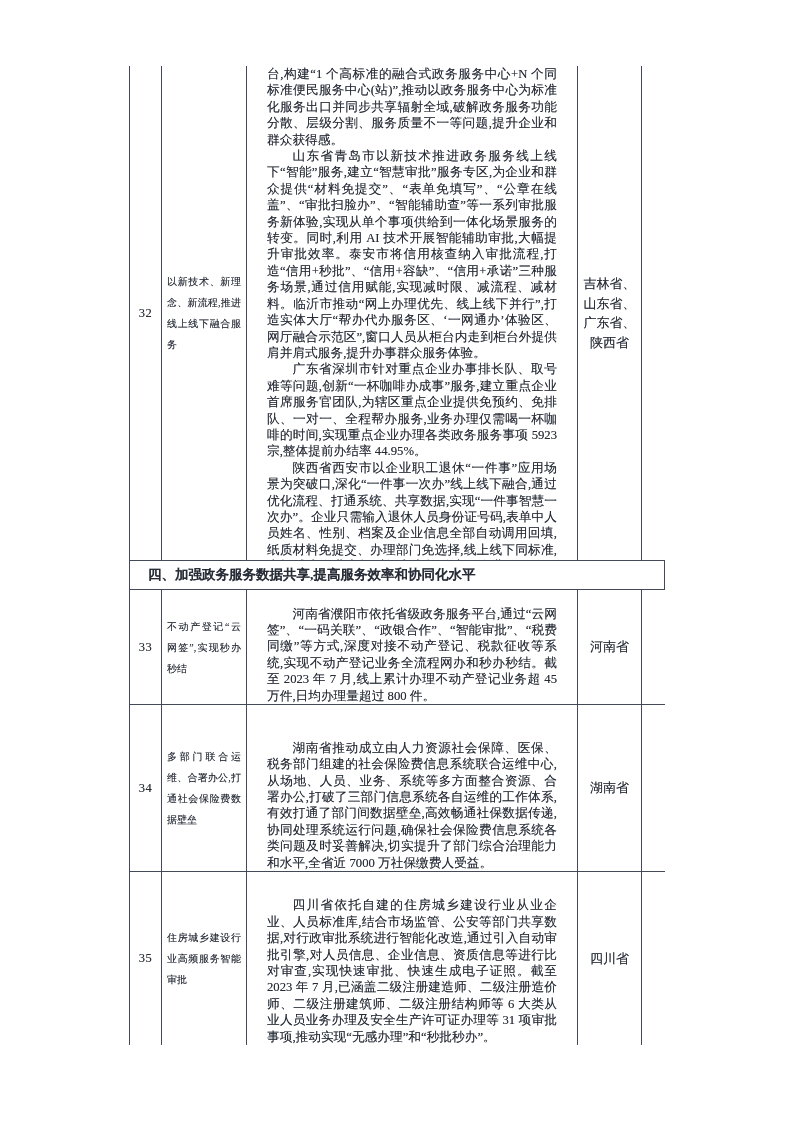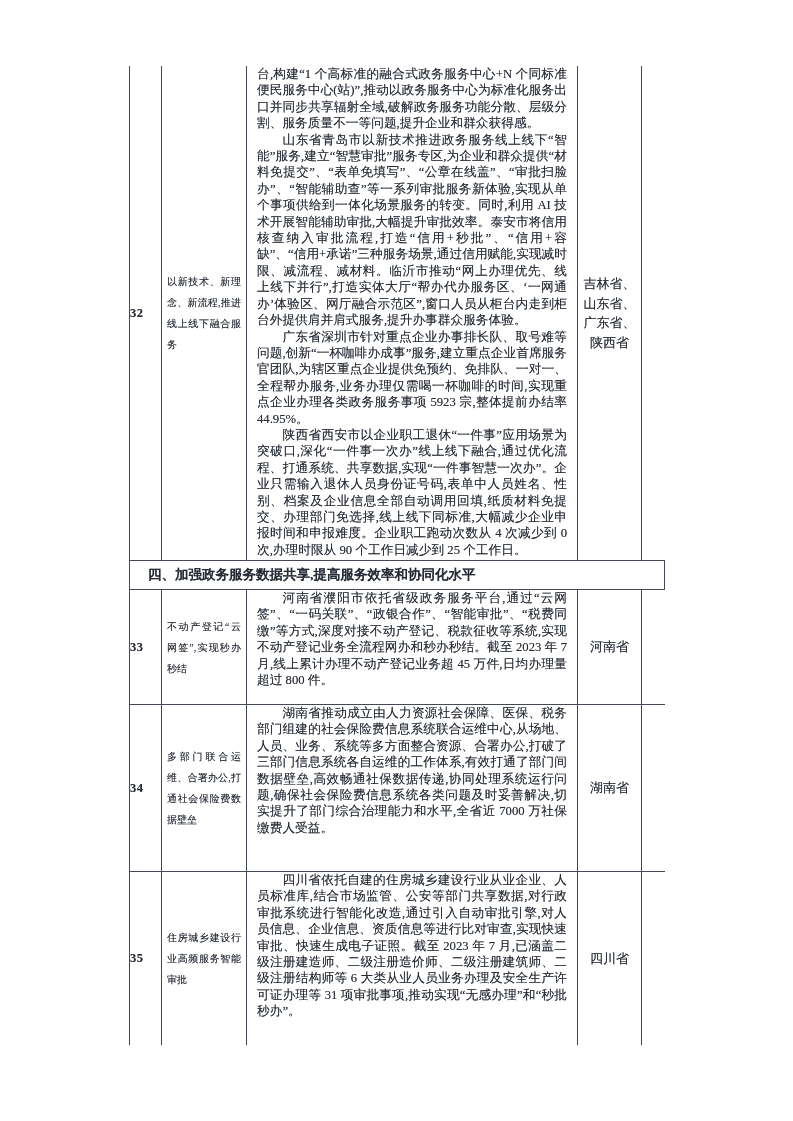--- a/index.html
+++ b/index.html
@@ -30,45 +30,45 @@
   .cell {
     box-sizing: border-box;
     border-left: 1px solid #434956;
     overflow: hidden;
   }
   .cell.last { border-right: 1px solid #434956; }
   .c-num {
     width: 32px;
     display: flex;
     align-items: center;
+    justify-content: center;
     font-size: 12.5px;
     letter-spacing: 0.5px;
-    font-weight: bold;
   }
   .c-title {
     width: 85px;
     display: flex;
     flex-direction: column;
     justify-content: center;
     padding: 0 5px;
     font-size: 10px;
     line-height: 21px;
     text-align: justify;
   }
   .c-body {
     width: 331px;
-    padding: 0 10px;
+    padding: 0 20px;
     font-size: 12.7px;
     line-height: 16.4px;
     text-align: justify;
   }
   .c-body.v-center {
     display: flex;
     flex-direction: column;
-    justify-content: flex-start;
+    justify-content: flex-end;
   }
   .c-prov {
     width: 65px;
     display: flex;
     flex-direction: column;
     align-items: center;
     justify-content: center;
     font-size: 13px;
     line-height: 19.5px;
   }

